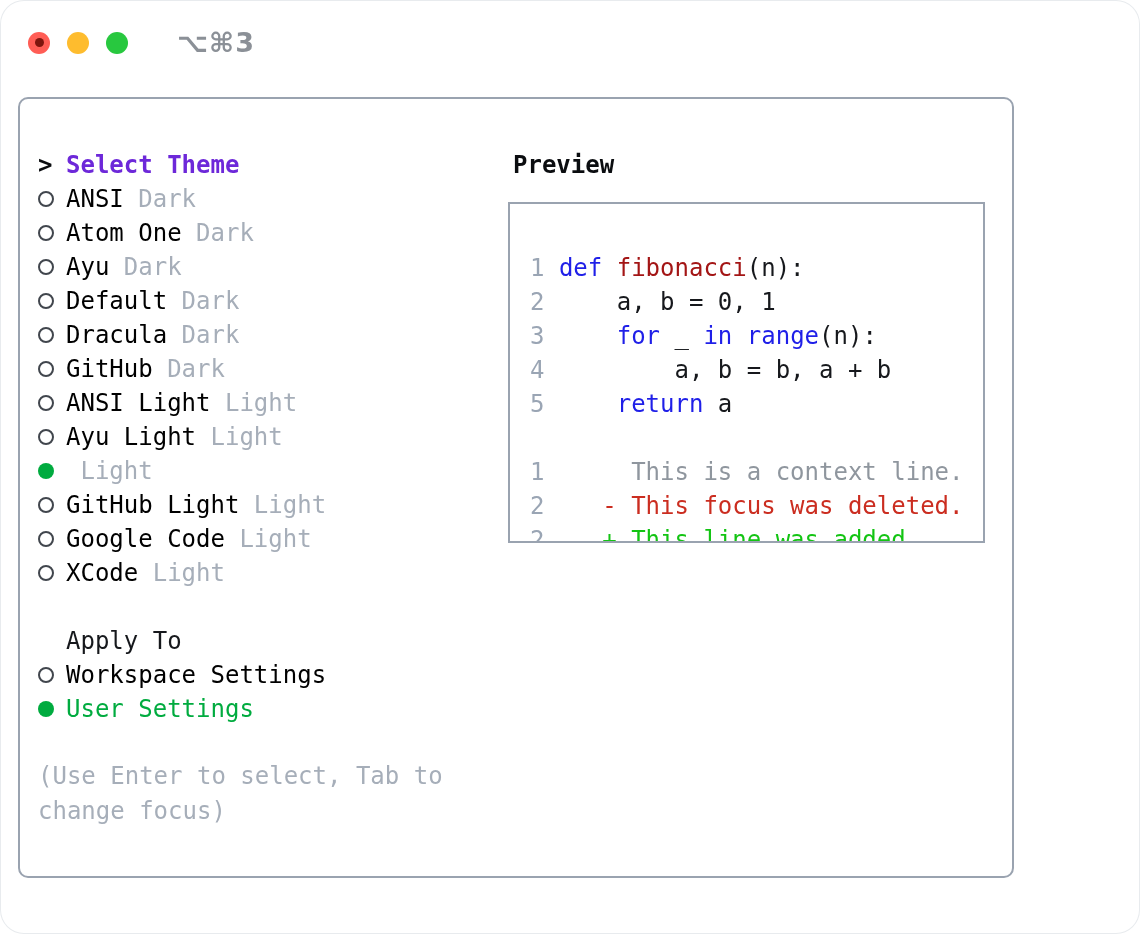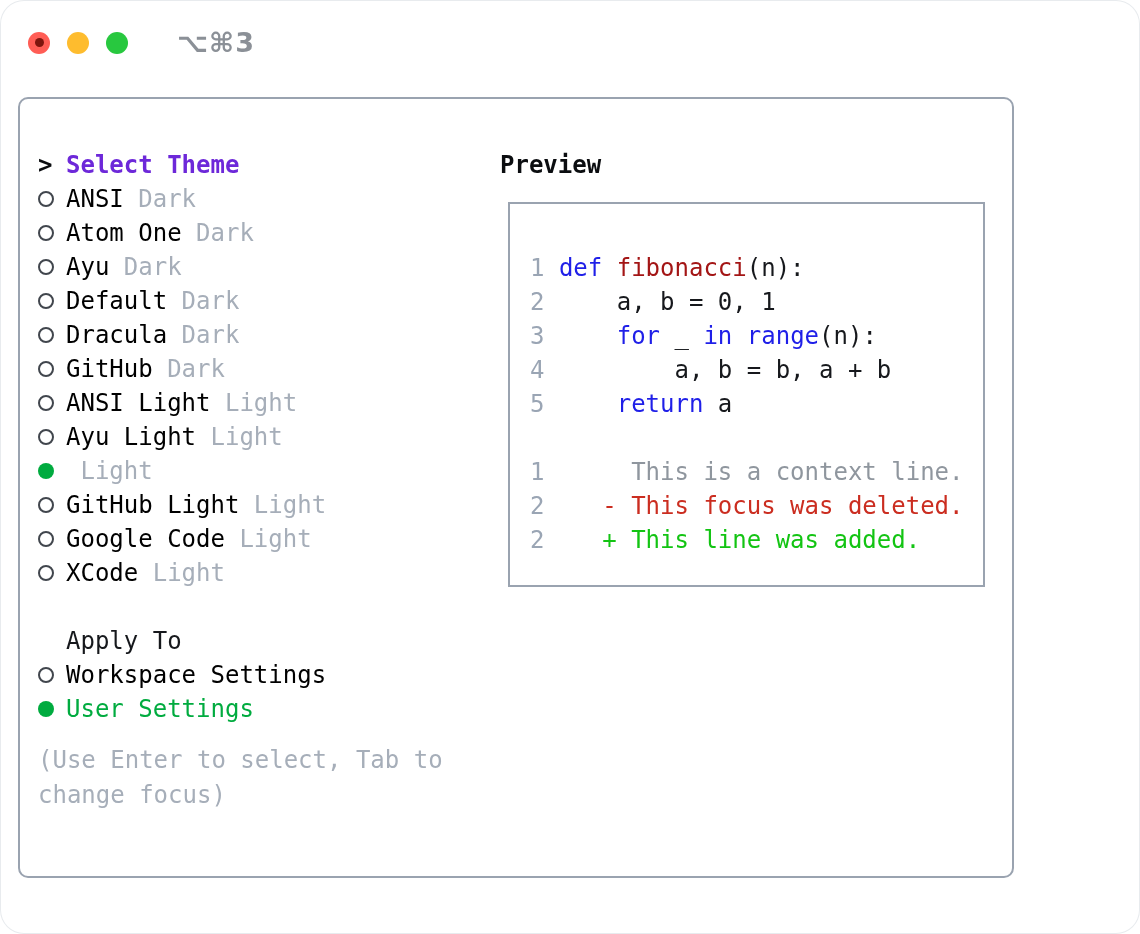--- a/index.html
+++ b/index.html
@@ -34,30 +34,30 @@
   .radio{width:16px;height:16px;border-radius:50%;border:2.5px solid #41464d;box-sizing:border-box;}
   .radio.sel{border:none;background:#00ab3f;}
   .prompt-char{font-weight:bold;color:#0b0d10;font-size:24px;}
   .section-title{font-weight:bold;color:#6d28d9;}
   .plain-title{color:#16181c;}
   .item-name{color:#000000;}
   .item-name.sel{color:#00ab3f;}
   .item-variant{color:#a6aeb9;}
   .spacer{height:34px;}
   .help{
-    position:absolute;left:18px;top:644px;width:432px;
+    position:absolute;left:18px;top:660px;width:432px;
     font-size:24px;line-height:35px;color:#a6aeb9;
   }
   
   .preview-title{
-    position:absolute;left:480px;top:49px;height:34px;display:flex;align-items:center;
+    position:absolute;left:493px;top:49px;height:34px;display:flex;align-items:center;
     font-size:24px;font-weight:bold;color:#0b0d10;
   }
   .preview-box{
-    position:absolute;left:488px;top:103px;width:477px;height:385px;
+    position:absolute;left:488px;top:103px;width:477px;height:341px;
     border:2px solid #9aa3b0;box-sizing:border-box;background:#fff;overflow:hidden;padding-left:32px;
   }
   .code{position:absolute;left:20px;top:47px;}
   .code-line{min-height:34px;line-height:34px;font-size:24px;white-space:pre;}
   .ln{color:#9aa5b4;}
   .kw{color:#1f1fe8;}
   .fn{color:#a31515;}
   .pl{color:#16181c;}
   .ctx{color:#8f969e;}
   .del{color:#cb2d20;}

